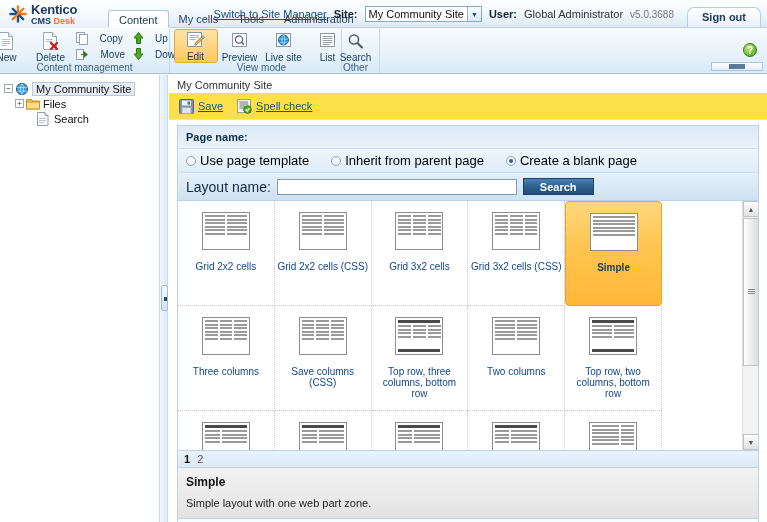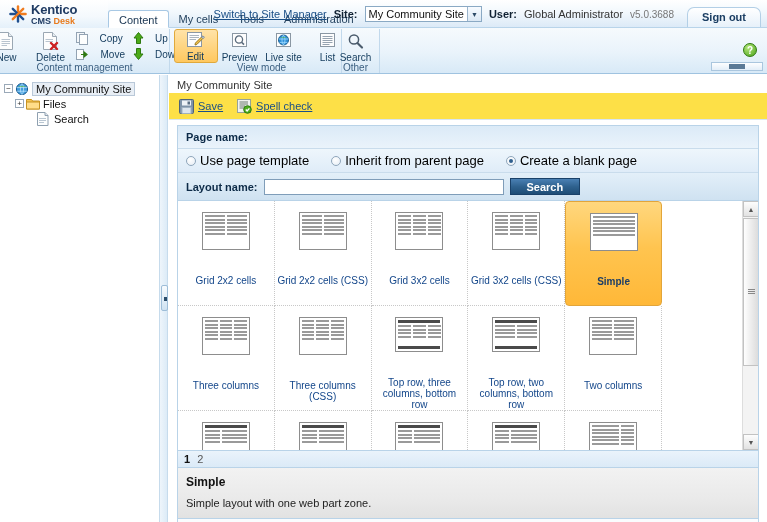--- a/index.html
+++ b/index.html
@@ -216,21 +216,21 @@
     border: 1px solid #8fa6bb; background: radial-gradient(circle at 40% 35%, #ffffff, #e4ecf4);
     display:flex; align-items:center; justify-content:center;
   }
   .radio.on::after {
     content:''; width: 4px; height: 4px; border-radius: 50%; background: #2f5f8e;
   }
   .row-layoutname {
     background: linear-gradient(to bottom,#e3eff9,#cfe2f1);
     padding: 5px 8px; display: flex; align-items: center; gap: 6px;
   }
-  .row-layoutname label { font-size: 11px; color: #0d2b48; font-weight: bold; }
+  .row-layoutname label { font-size: 14px; color: #0d2b48; }
   .btn-search {
     background: linear-gradient(to bottom,#4a80b4 0%, #2f628f 50%, #1f4d75 100%);
     border: 1px solid #1a4169; color: #fff; font-weight: bold;
     font-size: 11px; height: 17px; padding: 0 16px; cursor: pointer;
     font-family: "Liberation Sans", sans-serif;
   }
 
   
   .gridbox {
     margin: 0 8px; border: 1px solid #b9d3e8; border-top: none;
@@ -250,21 +250,21 @@
   .gcell.sel {
     background: linear-gradient(to bottom,#ffd77e 0%, #ffc44f 45%, #ffb838 100%);
     border: 1px solid #e2a53a; border-radius: 4px;
   }
   .gcell .thumb {
     width: 48px; height: 38px; background: #fff;
     border: 1px solid #8d8d8d; padding: 2px;
     display: flex; gap: 2px;
   }
   .gcell .glabel {
-    margin-top: 25px; font-size: 10px; color: #13468a; text-align: center;
+    margin-top: 11px; font-size: 10px; color: #13468a; text-align: center;
     line-height: 11px; width: 92px;
   }
   .gcell.sel .glabel { color: #1b3d66; font-weight: bold; }
   .col { flex: 1; display: flex; flex-direction: column; gap: 1.5px; }
   .ln { height: 2px; background: #9a9a9a; }
   .ln.dark { background: #4a4a4a; height: 3px; }
   .hband { display:flex; gap:2px; width:100%; }
 
   
   .gscroll {
@@ -804,21 +804,21 @@
                 </span>
               <span class="col">
                   <i class="ln"></i>
                   <i class="ln"></i>
                   <i class="ln"></i>
                   <i class="ln"></i>
                   <i class="ln"></i>
                   <i class="ln"></i>
                 </span>
             </span>
-            <span class="glabel">Three columns (CSS)</span>
+            <span class="glabel">Save columns (CSS)</span>
           </div>
           <div class="gcell">
             <span class="thumb" style="flex-direction:column;gap:2px;">
               <i class="ln dark" style="width:100%;"></i>
               <span class="hband" style="flex:1;">
                 <span class="col">
                     <i class="ln"></i>
                     <i class="ln"></i>
                     <i class="ln"></i>
                     <i class="ln"></i>
@@ -834,61 +834,61 @@
                     <i class="ln"></i>
                     <i class="ln"></i>
                     <i class="ln"></i>
                   </span>
               </span>
               <i class="ln dark" style="width:100%;"></i>
             </span>
             <span class="glabel">Top row, three columns, bottom row</span>
           </div>
           <div class="gcell">
+            <span class="thumb">
+              <span class="col">
+                  <i class="ln"></i>
+                  <i class="ln"></i>
+                  <i class="ln"></i>
+                  <i class="ln"></i>
+                  <i class="ln"></i>
+                  <i class="ln"></i>
+                </span>
+              <span class="col">
+                  <i class="ln"></i>
+                  <i class="ln"></i>
+                  <i class="ln"></i>
+                  <i class="ln"></i>
+                  <i class="ln"></i>
+                  <i class="ln"></i>
+                </span>
+            </span>
+            <span class="glabel">Two columns</span>
+          </div>
+          <div class="gcell">
             <span class="thumb" style="flex-direction:column;gap:2px;">
               <i class="ln dark" style="width:100%;"></i>
               <span class="hband" style="flex:1;">
                 <span class="col">
                     <i class="ln"></i>
                     <i class="ln"></i>
                     <i class="ln"></i>
                     <i class="ln"></i>
                   </span>
                 <span class="col">
                     <i class="ln"></i>
                     <i class="ln"></i>
                     <i class="ln"></i>
                     <i class="ln"></i>
                   </span>
               </span>
               <i class="ln dark" style="width:100%;"></i>
             </span>
             <span class="glabel">Top row, two columns, bottom row</span>
           </div>
-          <div class="gcell">
-            <span class="thumb">
-              <span class="col">
-                  <i class="ln"></i>
-                  <i class="ln"></i>
-                  <i class="ln"></i>
-                  <i class="ln"></i>
-                  <i class="ln"></i>
-                  <i class="ln"></i>
-                </span>
-              <span class="col">
-                  <i class="ln"></i>
-                  <i class="ln"></i>
-                  <i class="ln"></i>
-                  <i class="ln"></i>
-                  <i class="ln"></i>
-                  <i class="ln"></i>
-                </span>
-            </span>
-            <span class="glabel">Two columns</span>
-          </div>
         </div>
 
         <div class="grow">
           <div class="gcell">
             <span class="thumb" style="flex-direction:column;gap:2px;">
               <i class="ln dark" style="width:100%;"></i>
               <span class="hband" style="flex:1;">
                 <span class="col" style="flex:0.6">
                     <i class="ln"></i>
                     <i class="ln"></i>

